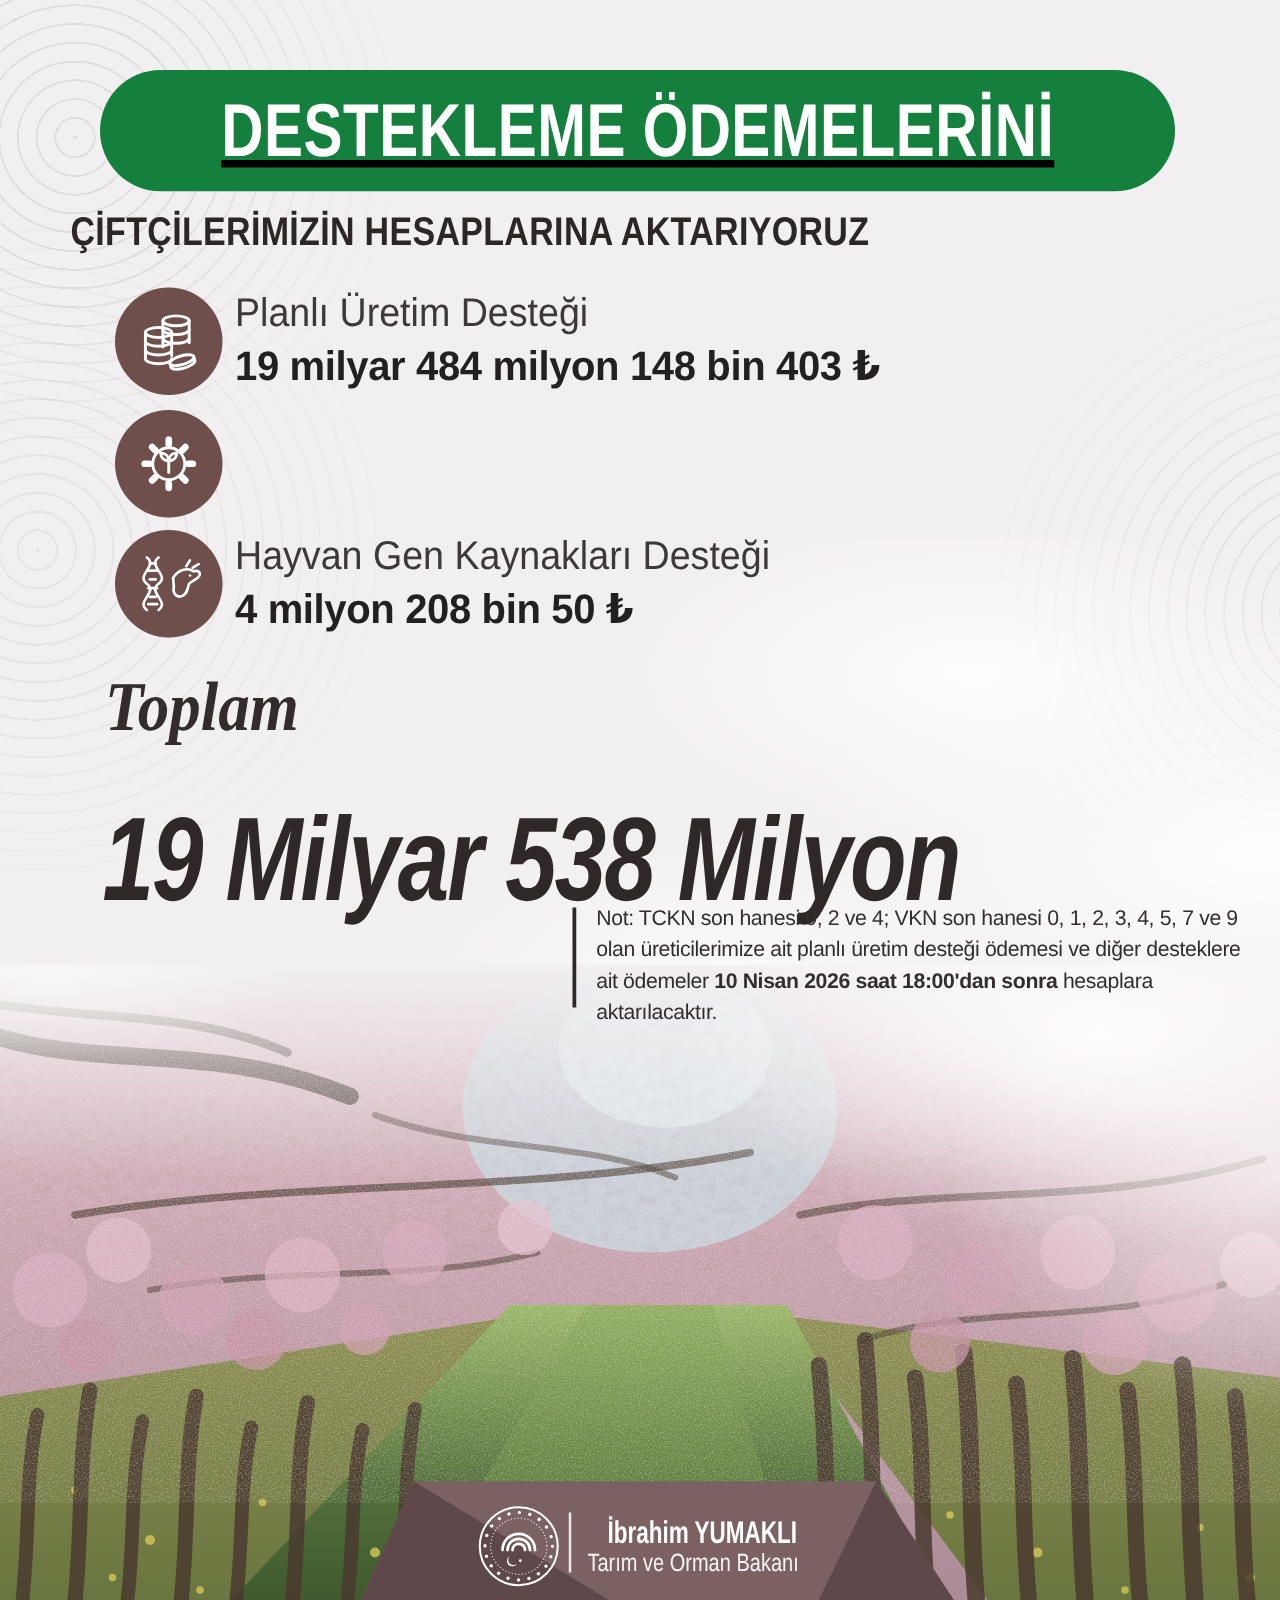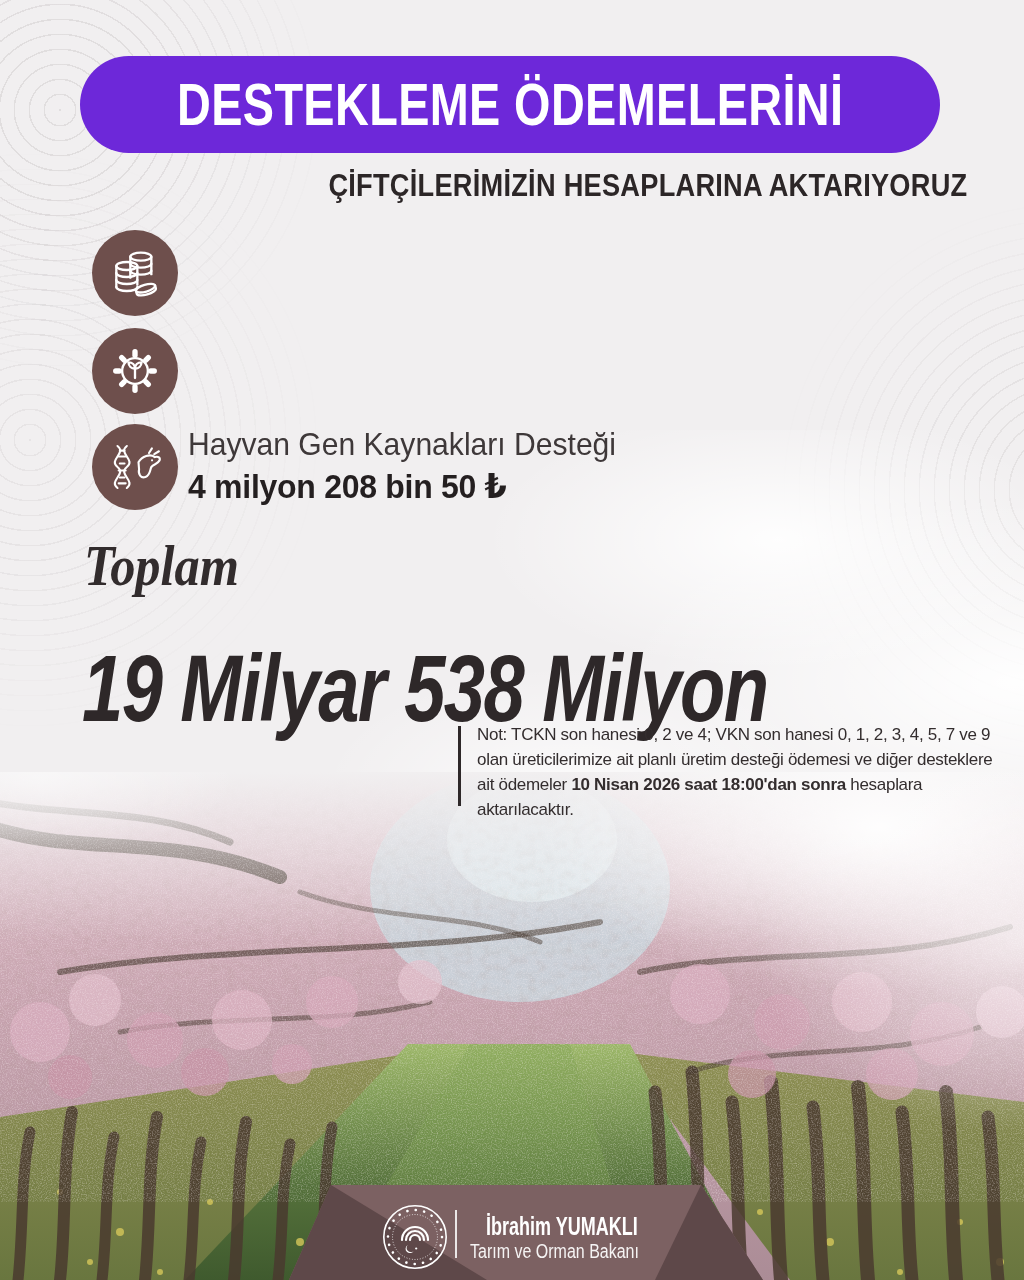--- a/index.html
+++ b/index.html
@@ -18,24 +18,24 @@
   .ring.ml{left:-300px;top:110px;width:660px;height:660px;opacity:.65;}
   .ring.r{left:750px;top:170px;width:640px;height:640px;opacity:.8;}
   .smoke{position:absolute;left:0;top:430px;width:1024px;height:420px;
     background:
       radial-gradient(420px 190px at 76% 26%, rgba(255,255,255,.92), rgba(255,255,255,0) 70%),
       radial-gradient(540px 250px at 99% 60%, rgba(255,255,255,.95), rgba(255,255,255,0) 72%),
       radial-gradient(360px 180px at 56% 86%, rgba(255,255,255,.75), rgba(255,255,255,0) 70%);
   }
   
   .banner{position:absolute;left:80px;top:56px;width:860px;height:97px;border-radius:49px;
-    background:#6d28d9;display:flex;align-items:center;justify-content:center;z-index:3;}
+    background:#15803d;display:flex;align-items:center;justify-content:center;z-index:3;text-decoration:underline;}
   .banner span{color:#fff;font-weight:bold;font-size:60px;letter-spacing:.5px;white-space:nowrap;
     display:inline-block;transform:scaleX(.78);transform-origin:center;}
-  .subtitle{position:absolute;left:0;top:167px;width:1024px;text-align:right;z-index:3;}
+  .subtitle{position:absolute;left:0;top:167px;width:1024px;text-align:left;z-index:3;}
   .subtitle span{color:#2c2627;font-weight:bold;font-size:32px;white-space:nowrap;
     display:inline-block;transform:scaleX(.85);transform-origin:center;letter-spacing:.3px;}
   
   .item{position:absolute;left:92px;width:860px;height:92px;z-index:3;}
   .item .bullet{position:absolute;left:0;top:0;width:86px;height:86px;border-radius:50%;
     background:#6e4f4c;display:flex;align-items:center;justify-content:center;}
   .item .bullet svg{width:56px;height:56px;}
   .item .txt{position:absolute;left:96px;top:2px;}
   .item .label{font-size:32px;color:#3e3839;white-space:nowrap;
     display:inline-block;transform:scaleX(.94);transform-origin:left;}
@@ -215,20 +215,24 @@
           <line x1="26" y1="18" x2="26" y2="34"></line>
         <path d="M8,24 a9,3.4 0 0 0 18,0"></path>
           <path d="M8,30 a9,3.4 0 0 0 18,0"></path>
           <path d="M8,36 a9,3.4 0 0 0 18,0"></path>
         <g transform="rotate(-16 33 37)">
             <ellipse cx="33" cy="37" rx="8.5" ry="3"></ellipse>
             <path d="M24.5,37 l0,2.6 a8.5,3 0 0 0 17,0 l0,-2.6"></path>
           </g>
       </svg>
     </div>
+    <div class="txt">
+      <div class="label">Planlı Üretim Desteği</div>
+      <div class="amount">19 milyar 484 milyon 148 bin 403 ₺</div>
+    </div>
   </div>
 
   <div class="item" id="item2">
     <div class="bullet">
       <svg viewBox="0 0 48 48" fill="none" stroke="#fff" stroke-width="2" stroke-linecap="round">
         <circle cx="24" cy="24" r="11"></circle>
         <g stroke-width="4.6">
           <line x1="24" y1="7.5" x2="24" y2="10.5"></line>
             <line x1="24" y1="37.5" x2="24" y2="40.5"></line>
           <line x1="7.5" y1="24" x2="10.5" y2="24"></line>

